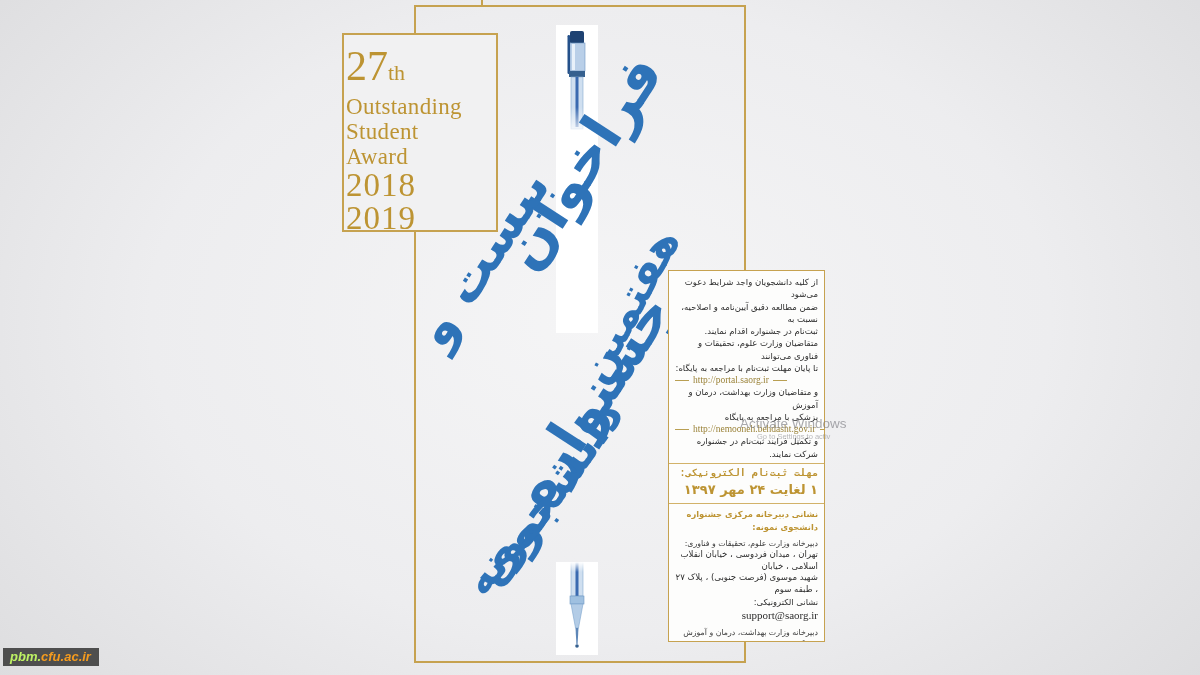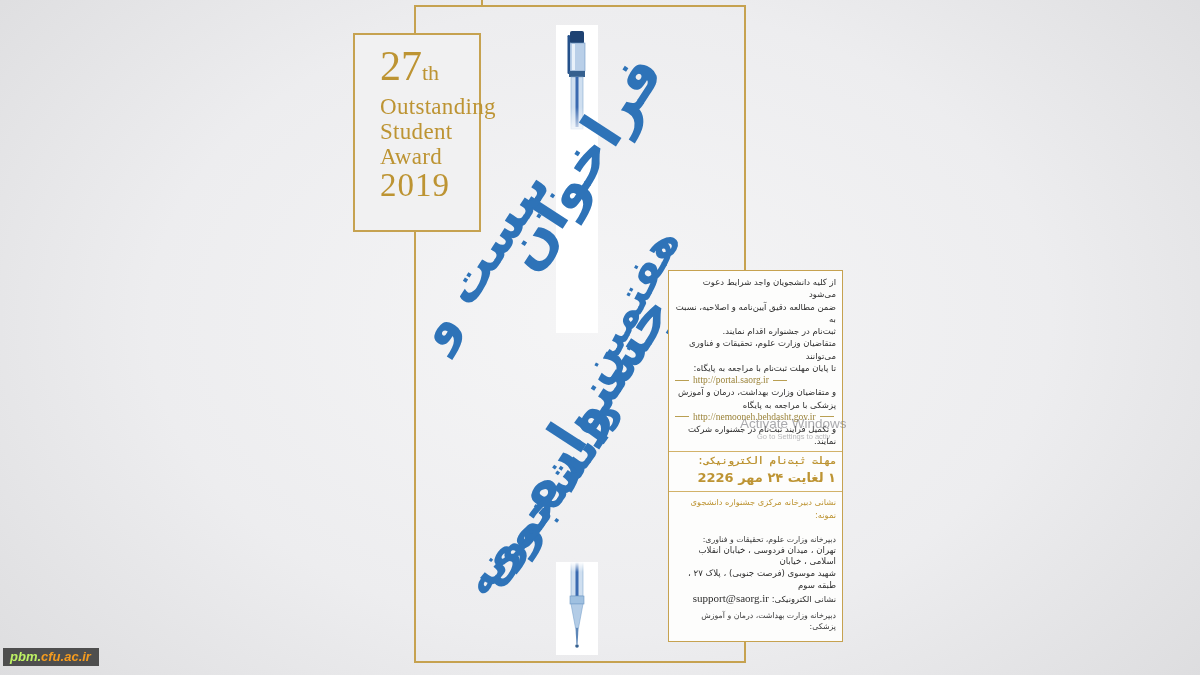--- a/index.html
+++ b/index.html
@@ -14,58 +14,58 @@
   body{font-family:"DejaVu Sans",sans-serif;}
   .stage{
     position:relative;width:1200px;height:675px;overflow:hidden;
     background:radial-gradient(1000px 700px at 600px 320px,#f5f5f6 0%,#ededef 45%,#dfdfe1 75%,#d2d2d5 100%);
   }
   
   .frame{position:absolute;left:414px;top:5px;width:332px;height:658px;border:2px solid var(--gold);}
   .tick{position:absolute;left:481px;top:0;width:2px;height:6px;background:var(--gold);}
   
   .en-badge{
-    position:absolute;left:353px;top:33px;width:128px;height:199px;
+    position:absolute;left:342px;top:33px;width:156px;height:199px;
     border:2px solid var(--gold);background:#f1f1f2;
-    padding:10px 0 0 25px;color:var(--gold-text);
+    padding:10px 0 0 2px;color:var(--gold-text);
     font-family:"Liberation Serif","DejaVu Serif",serif;
   }
   .en-num{font-size:42px;line-height:42px;}
   .en-sup{font-size:22px;}
   .en-line{font-size:23px;line-height:25px;letter-spacing:.3px;}
   .en-year{font-size:33px;line-height:33px;letter-spacing:1px;}
   
   .pen-strip{position:absolute;background:#fff;}
   .pen-top{left:556px;top:25px;width:42px;height:308px;}
   .pen-bottom{left:556px;top:562px;width:42px;height:93px;}
   .pen-strip svg{display:block;margin:0 auto;}
   
   .cw{
     position:absolute;color:var(--blue);font-weight:bold;white-space:nowrap;
     direction:rtl;transform:translate(-50%,-50%) rotate(var(--r));
     font-family:"DejaVu Sans",sans-serif;letter-spacing:-2px;
   }
   
   .info{
-    position:absolute;left:668px;top:270px;width:175px;height:372px;
+    position:absolute;left:668px;top:270px;width:157px;height:372px;
     background:#fdfdfc;border:1px solid var(--gold);
     direction:rtl;text-align:right;color:var(--ink);
     font-size:8.5px;overflow:hidden;
   }
   .divider{border-top:1px solid var(--gold-soft);}
   .sec1{padding:5px 6px 3px;}
   .sec1 .ln{line-height:12.3px;}
   .url-row{display:flex;align-items:center;justify-content:flex-start;gap:4px;direction:ltr;
     color:#9b8339;font-family:"Liberation Serif","DejaVu Serif",serif;font-size:9.5px;line-height:12px;}
   .url-row .dash{flex:0 0 14px;height:1px;background:#b99f52;}
   .sec2{padding:3px 6px 4px;color:var(--gold-text);}
   .dl-head{font-size:10px;font-weight:bold;letter-spacing:1.5px;line-height:14px;font-family:Liberation Mono, monospace;}
   .dl-date{font-size:13px;font-weight:bold;letter-spacing:3px;line-height:18px;}
   .sec3{padding:4px 6px 2px;}
-  .addr-head{color:var(--gold-text);font-size:8.3px;font-weight:normal;line-height:13px;margin-bottom:12px;}
+  .addr-head{color:var(--gold-text);font-size:8.3px;font-weight:bold;line-height:13px;margin-bottom:4px;}
   .office-title{font-size:7.8px;line-height:11px;color:#3a3a3a;}
   .office-addr .ln{font-size:8.6px;line-height:11.8px;}
   .email-row{font-size:8.4px;line-height:13px;}
   .email{font-family:"Liberation Serif","DejaVu Serif",serif;font-size:11px;direction:ltr;unicode-bidi:embed;}
   .office{margin-bottom:4px;}
   
   .site-tag{
     position:absolute;left:3px;top:648px;height:18px;padding:1px 8px 0 7px;
     background:#4e4e4e;font-style:italic;font-weight:bold;font-size:13px;line-height:16px;
     font-family:"Liberation Sans",sans-serif;
@@ -82,20 +82,21 @@
 <div class="stage">
 
   <div class="frame"></div>
   <div class="tick"></div>
 
   <div class="en-badge">
     <div class="en-num"><span>27</span><span class="en-sup">th</span></div>
     <div class="en-line">Outstanding</div>
     <div class="en-line">Student</div>
     <div class="en-line">Award</div>
+    <div class="en-year">2018</div>
     <div class="en-year">2019</div>
   </div>
 
   <div class="pen-strip pen-top">
     <svg width="42" height="112" viewBox="0 0 42 112">
       <defs>
         <linearGradient id="fadeB" x1="0" y1="0" x2="0" y2="1">
           <stop offset="0" stop-color="#ffffff" stop-opacity="0"></stop>
           <stop offset="1" stop-color="#ffffff" stop-opacity="1"></stop>
         </linearGradient>
@@ -158,21 +159,21 @@
         <span>http://nemooneh.behdasht.gov.ir</span>
         <span class="dash"></span>
       </div>
       <div class="ln">و تکمیل فرایند ثبت‌نام در جشنواره شرکت نمایند.</div>
     </div>
 
     <div class="divider"></div>
 
     <div class="sec2">
       <div class="dl-head">مهلت ثبت‌نام الکترونیکی:</div>
-      <div class="dl-date">۱ لغایت ۲۴ مهر 2226</div>
+      <div class="dl-date">۱ لغایت ۲۴ مهر ۱۳۹۷</div>
     </div>
 
     <div class="divider"></div>
 
     <div class="sec3">
       <div class="addr-head">نشانی دبیرخانه مرکزی جشنواره دانشجوی نمونه:</div>
 
       <div class="office">
         <div class="office-title">دبیرخانه وزارت علوم، تحقیقات و فناوری:</div>
         <div class="office-addr">

